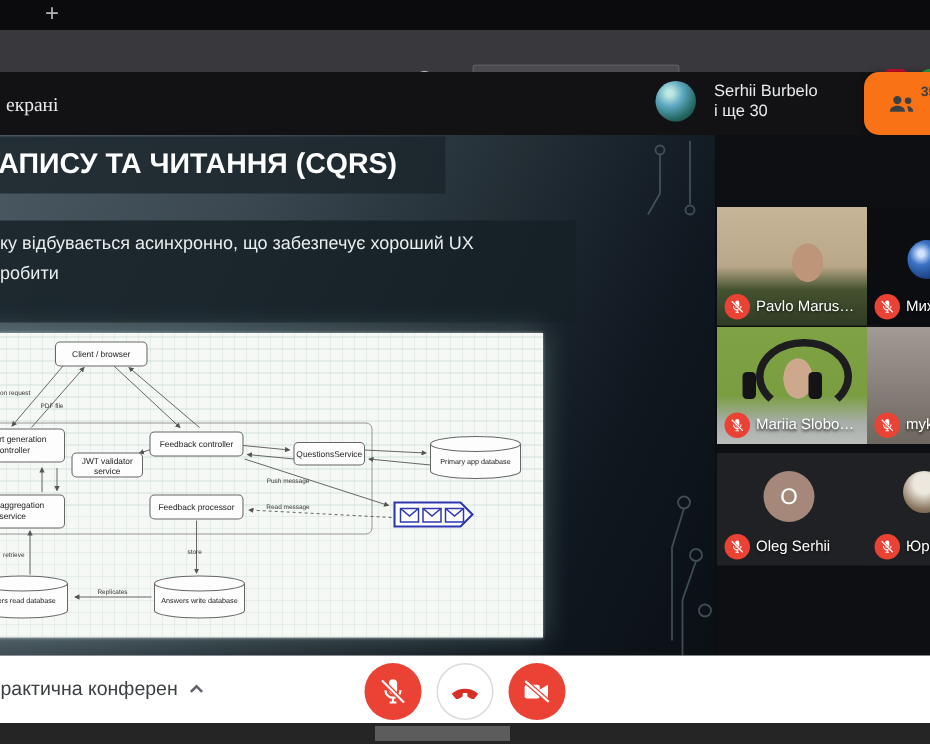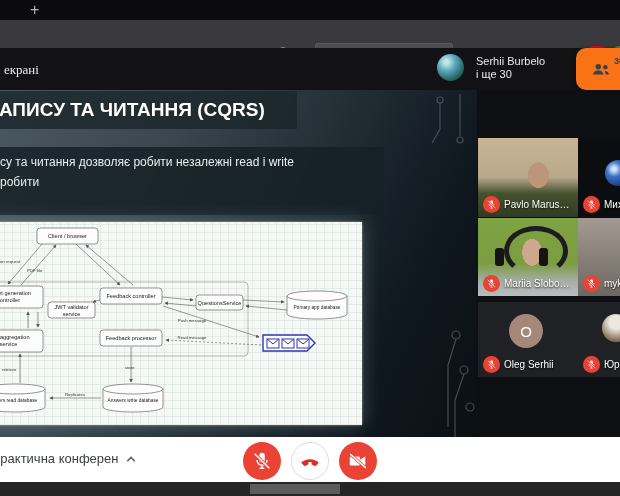--- a/index.html
+++ b/index.html
@@ -180,21 +180,21 @@
       <span class="count-num">35</span>
       <span class="count-divider"></span>
     </div>
   </div>
 
   <div class="abs slide">
     <div class="abs slide-title">
       <span>ЗАПИСУ ТА ЧИТАННЯ (CQRS)</span>
     </div>
     <div class="abs slide-body">
-      <div>су та читання дозволяє робити незалежні read і write</div>
+      <div>ку відбувається асинхронно, що забезпечує хороший UX</div>
       <div>робити</div>
     </div>
 
     <div class="abs diagram-panel">
       <svg viewBox="0 0 382 203">
         <defs>
           <marker id="arr" markerWidth="6" markerHeight="6" refX="5" refY="3" orient="auto">
               <path d="M0 0L6 3L0 6z" fill="#555"></path>
             </marker>
         </defs>

